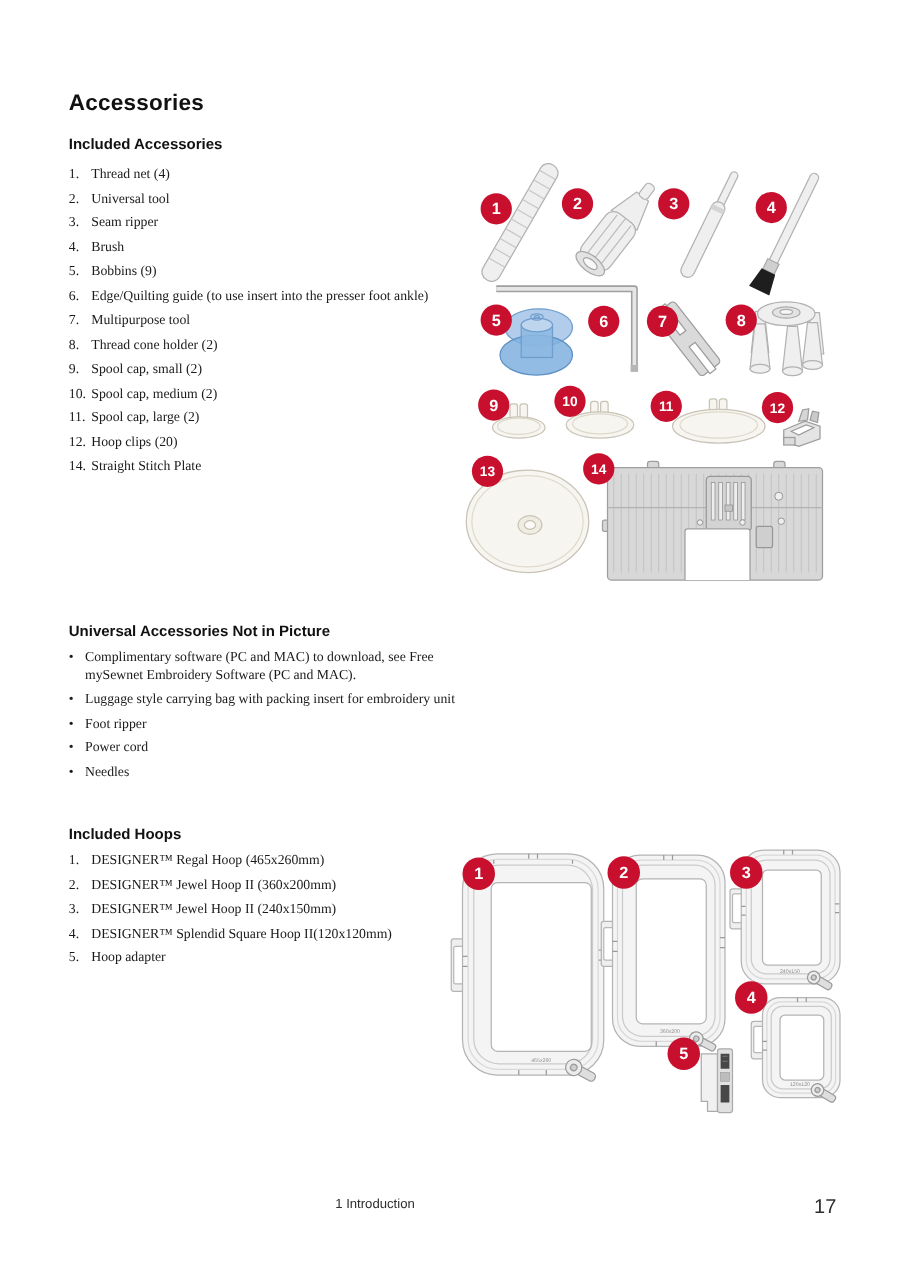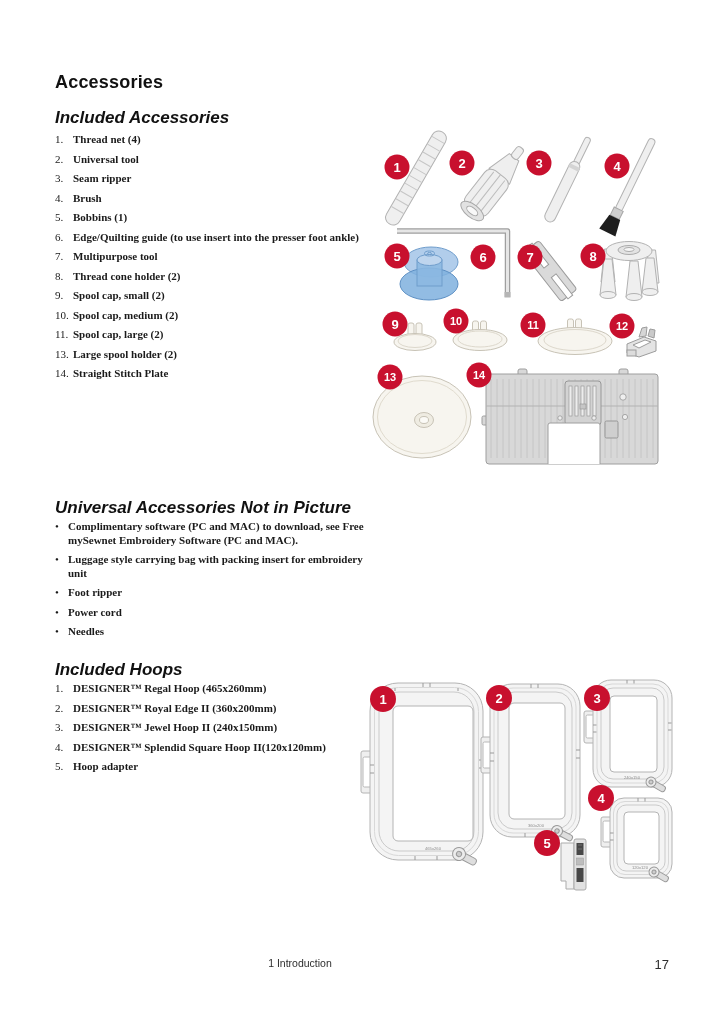--- a/index.html
+++ b/index.html
@@ -4,29 +4,29 @@
 <style>
   :root{
     --badge-red:#C8102E; --text:#1A1A1A; --art-stroke:#A8A8A8; --art-fill:#EFEFEF; --bobbin-blue:#7FB0DE;
   }
   html,body{margin:0;padding:0;background:#ffffff;}
   .page{position:relative;width:724px;height:1024px;background:#fff;overflow:hidden;
         font-family:"Liberation Serif",serif;color:var(--text);}
   .abs{position:absolute;}
   h1,h2{margin:0;font-family:"Liberation Sans",sans-serif;font-weight:600;color:#111;text-align:right;}
   h1{font-size:18px;letter-spacing:.2px;}
-  h2{font-size:17px;font-style:italic;}
+  h2{font-size:12px;}
   .list .li{display:flex;margin-bottom:6px;font-size:11px;line-height:13.5px;}
   .list .num{flex:none;width:18px;}
   .list .bul{flex:none;width:13px;}
-  .list .txt{width:300px;font-weight:bold;}
+  .list .txt{width:300px;}
   .footer{position:absolute;top:957px;left:0;width:600px;text-align:center;
           font-family:"Liberation Sans",sans-serif;font-size:10.5px;color:#2e2e2e;}
   .pagenum{position:absolute;top:957px;right:55px;
-           font-family:"Liberation Sans",sans-serif;font-size:13px;color:#2e2e2e;}
+           font-family:"Liberation Sans",sans-serif;font-size:16px;color:#2e2e2e;}
   svg .badge{fill:var(--badge-red);}
   svg .bnum{font-family:"Liberation Sans",sans-serif;font-weight:bold;font-size:13px;fill:#fff;text-anchor:middle;}
   svg .bnum-sm{font-size:11px;}
   svg .af{fill:var(--art-fill);stroke:#B2B2B2;stroke-width:1;}
   svg .cf{fill:#F7F5EF;stroke:#C8C3B6;stroke-width:1;}
   svg .pf{fill:#D8D8D8;stroke:#9E9E9E;stroke-width:1;}
   svg .hf{fill:#EFEFEF;stroke:#B4B4B4;stroke-width:1;}
   svg .hole{fill:#EEE;stroke:#979797;stroke-width:.8;}
   svg .hoop-label{font-family:"Liberation Sans",sans-serif;font-size:4.2px;fill:#8F8F8F;text-anchor:middle;}
   svg .tick{stroke:#9A9A9A;stroke-width:1;fill:none;}
@@ -52,21 +52,21 @@
     <div class="li">
         <span class="num">3.</span>
         <span class="txt">Seam ripper</span>
       </div>
     <div class="li">
         <span class="num">4.</span>
         <span class="txt">Brush</span>
       </div>
     <div class="li">
         <span class="num">5.</span>
-        <span class="txt">Bobbins (1)</span>
+        <span class="txt">Bobbins (9)</span>
       </div>
     <div class="li">
         <span class="num">6.</span>
         <span class="txt">Edge/Quilting guide (to use insert into the presser foot ankle)</span>
       </div>
     <div class="li">
         <span class="num">7.</span>
         <span class="txt">Multipurpose tool</span>
       </div>
     <div class="li">
@@ -79,22 +79,22 @@
       </div>
     <div class="li">
         <span class="num">10.</span>
         <span class="txt">Spool cap, medium (2)</span>
       </div>
     <div class="li">
         <span class="num">11.</span>
         <span class="txt">Spool cap, large (2)</span>
       </div>
     <div class="li">
-        <span class="num">13.</span>
-        <span class="txt">Large spool holder (2)</span>
+        <span class="num">12.</span>
+        <span class="txt">Hoop clips (20)</span>
       </div>
     <div class="li">
         <span class="num">14.</span>
         <span class="txt">Straight Stitch Plate</span>
       </div>
   </div>
 
   <svg class="abs" style="top:120px;left:368px;" width="300" height="350" viewBox="0 0 300 350">
 
     <g transform="translate(48,58) rotate(30)">
@@ -304,21 +304,21 @@
 
   <h2 class="abs" style="top:660px;left:55px;">Included Hoops</h2>
 
   <div class="abs list" style="top:682px;left:55px;">
     <div class="li">
         <span class="num">1.</span>
         <span class="txt">DESIGNER™ Regal Hoop (465x260mm)</span>
       </div>
     <div class="li">
         <span class="num">2.</span>
-        <span class="txt">DESIGNER™ Royal Edge II (360x200mm)</span>
+        <span class="txt">DESIGNER™ Jewel Hoop II (360x200mm)</span>
       </div>
     <div class="li">
         <span class="num">3.</span>
         <span class="txt">DESIGNER™ Jewel Hoop II (240x150mm)</span>
       </div>
     <div class="li">
         <span class="num">4.</span>
         <span class="txt">DESIGNER™ Splendid Square Hoop II(120x120mm)</span>
       </div>
     <div class="li">

